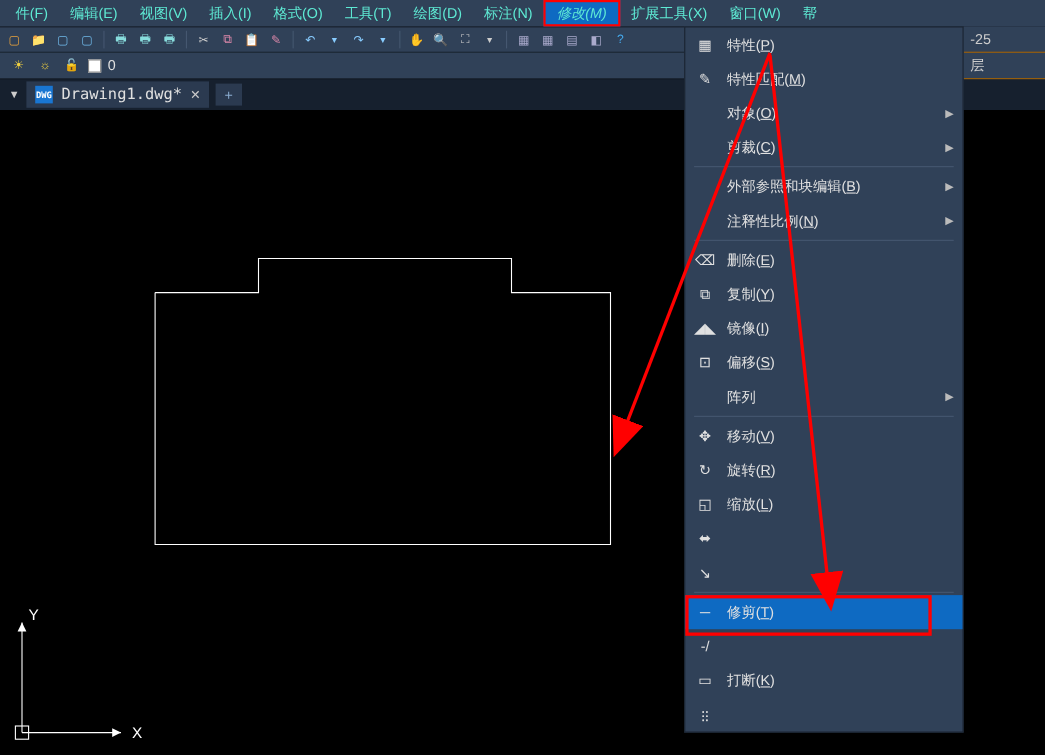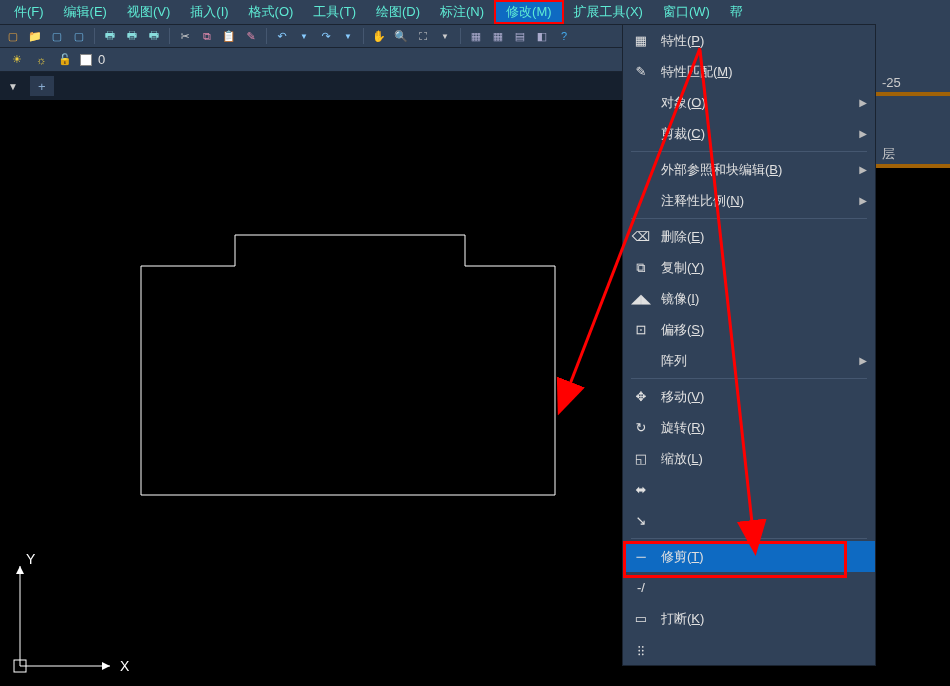--- a/index.html
+++ b/index.html
@@ -24,20 +24,21 @@
       padding: 2px 10px;
       color: #5eead4;
       cursor: pointer;
       height: 24px;
       display: flex;
       align-items: center;
     }
     .menu-item.active {
       background: #0e6ac2;
       border: 2px solid #ff0000;
+      font-style: italic;
     }
     .toolbar {
       display: flex;
       background: #304158;
       height: 24px;
       align-items: center;
       padding: 0 4px;
       gap: 4px;
       border-top: 1px solid #1a2330;
       border-bottom: 1px solid #1a2330;
@@ -154,21 +155,21 @@
       margin: 2px 8px;
     }
     .right-panel {
       position: absolute;
       top: 24px;
       right: 0;
       width: 74px;
       background: #304158;
       color: #ccc;
     }
-    .rp-row { height: 24px; display: flex; align-items: center; padding: 0 6px; border-bottom: 4px solid #a16207; margin-top: 48px; }
+    .rp-row { height: 24px; display: flex; align-items: center; padding: 0 6px; border-bottom: 1px solid #a16207; }
     svg.arrow-annot { position: absolute; pointer-events: none; z-index: 200; }
     .u { text-decoration: underline; }
   </style>
 </head>
 <body>
 
 <div class="menubar" id="menubar">
     <div class="menu-item">件(F)</div>
     <div class="menu-item">编辑(E)</div>
     <div class="menu-item">视图(V)</div>
@@ -225,20 +226,25 @@
   <span class="tb-icon" style="color:#8cc">⊞</span>
   <span class="tb-icon" style="color:#8cc">⊟</span>
   <span class="tb-icon" style="color:#8cc">⊡</span>
   <span style="width:20px"></span>
   <span class="tb-icon" style="background:#fff;border:1px solid #888;width:12px;height:12px"></span>
   <span>随层</span>
 </div>
 
 <div class="tab-bar">
   <span style="color:#ccc;margin-right:6px;font-size:10px">▼</span>
+  <div class="file-tab">
+    <span class="dwg-icon">DWG</span>
+    <span>Drawing1.dwg*</span>
+    <span class="close">✕</span>
+  </div>
   <div class="new-tab">+</div>
 </div>
 
 <div class="canvas-area">
 
   <svg width="622" height="586" style="position:absolute;top:0;left:0">
     <polyline points="141,166 141,395 555,395 555,166 465,166 465,135 235,135 235,166 141,166" fill="none" stroke="#ffffff" stroke-width="1"></polyline>
   </svg>
   <svg class="ucs" viewBox="0 0 120 140">
     <line x1="10" y1="130" x2="100" y2="130" stroke="#fff" stroke-width="1"></line>

